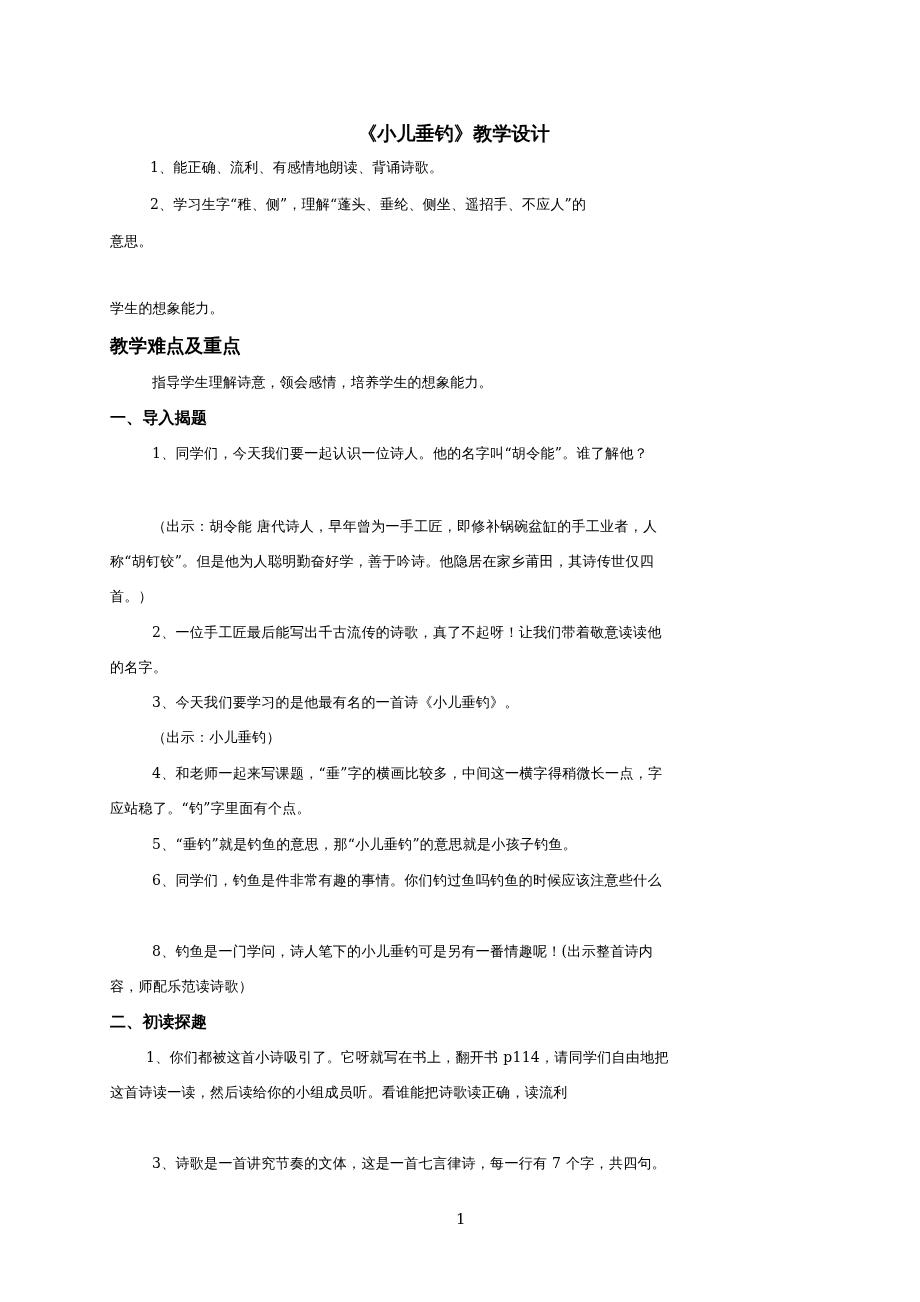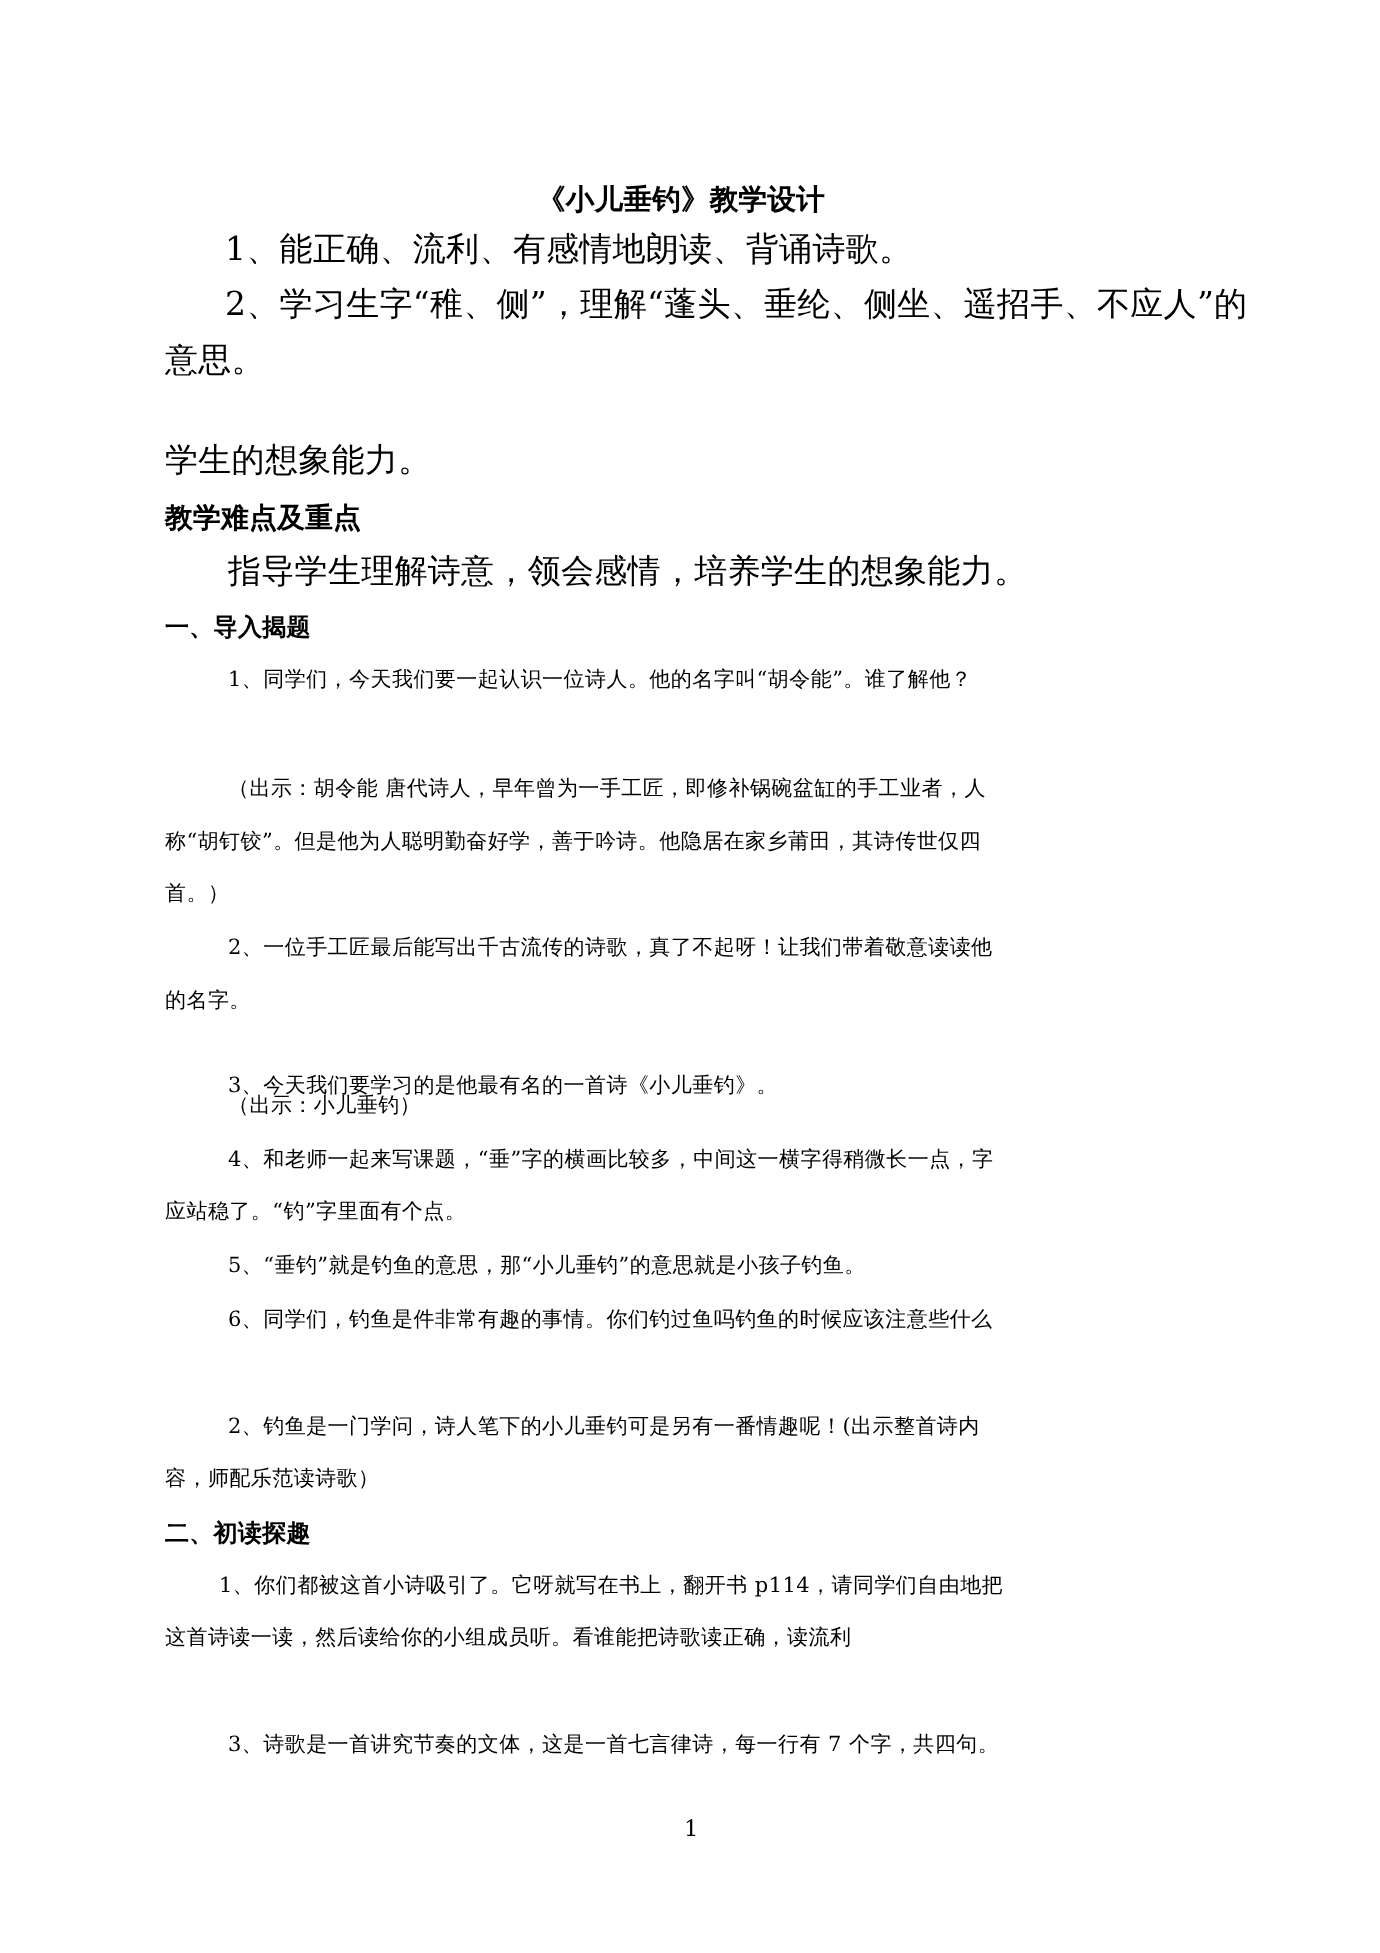--- a/index.html
+++ b/index.html
@@ -1,19 +1,19 @@
 <!DOCTYPE html>
 <html><head>
 <meta charset="utf-8">
 <style>
   html, body { margin: 0; padding: 0; background: #ffffff; }
   body { width: 920px; height: 1302px; position: relative; overflow: hidden;
          font-family: "DejaVu Serif", "Liberation Serif", serif; color: #000; }
   .page { position: absolute; left: 0; top: 0; width: 920px; height: 1300px; background: #fff; }
-  .line { position: absolute; white-space: nowrap; font-size: 22px; line-height: 24px; letter-spacing: 0.2px; }
+  .line { position: absolute; white-space: nowrap; font-size: 14px; line-height: 24px; letter-spacing: 0.2px; }
   .small { font-size: 14px; letter-spacing: 0.3px; }
   .title { font-family: "DejaVu Sans", "Liberation Sans", sans-serif; font-weight: bold; font-size: 19px; }
   .heading { font-family: "DejaVu Sans", "Liberation Sans", sans-serif; font-weight: bold; font-size: 18.5px; }
   .heading-sm { font-family: "DejaVu Sans", "Liberation Sans", sans-serif; font-weight: bold; font-size: 16px; }
   .pagenum { font-size: 15px; }
 </style>
 </head>
 <body>
 
 <div class="page">
@@ -29,27 +29,27 @@
   <div class="line" style="left:152px; top:370px;">指导学生理解诗意，领会感情，培养学生的想象能力。</div>
 
   <div class="line heading-sm" style="left:110px; top:406px;">一、导入揭题</div>
 
   <div class="line small" style="left:152px; top:441px;">1、同学们，今天我们要一起认识一位诗人。他的名字叫“胡令能”。谁了解他？</div>
   <div class="line small" style="left:110px; top:549px;">称“胡钉铰”。但是他为人聪明勤奋好学，善于吟诗。他隐居在家乡莆田，其诗传世仅四</div>
   <div class="line small" style="left:152px; top:514px;">（出示：胡令能  唐代诗人，早年曾为一手工匠，即修补锅碗盆缸的手工业者，人</div>
   <div class="line small" style="left:110px; top:584px;">首。）</div>
   <div class="line small" style="left:152px; top:620px;">2、一位手工匠最后能写出千古流传的诗歌，真了不起呀！让我们带着敬意读读他</div>
   <div class="line small" style="left:110px; top:655px;">的名字。</div>
-  <div class="line small" style="left:152px; top:712px;">3、今天我们要学习的是他最有名的一首诗《小儿垂钓》。</div>
+  <div class="line small" style="left:152px; top:690px;">3、今天我们要学习的是他最有名的一首诗《小儿垂钓》。</div>
   <div class="line small" style="left:152px; top:725px;">（出示：小儿垂钓）</div>
   <div class="line small" style="left:152px; top:761px;">4、和老师一起来写课题，“垂”字的横画比较多，中间这一横字得稍微长一点，字</div>
   <div class="line small" style="left:110px; top:796px;">应站稳了。“钓”字里面有个点。</div>
   <div class="line small" style="left:152px; top:832px;">5、“垂钓”就是钓鱼的意思，那“小儿垂钓”的意思就是小孩子钓鱼。</div>
   <div class="line small" style="left:152px; top:868px;">6、同学们，钓鱼是件非常有趣的事情。你们钓过鱼吗钓鱼的时候应该注意些什么</div>
-  <div class="line small" style="left:152px; top:939px;">2、钓鱼是一门学问，诗人笔下的小儿垂钓可是另有一番情趣呢！(出示整首诗内</div>
+  <div class="line small" style="left:152px; top:939px;">8、钓鱼是一门学问，诗人笔下的小儿垂钓可是另有一番情趣呢！(出示整首诗内</div>
   <div class="line small" style="left:110px; top:974px;">容，师配乐范读诗歌）</div>
 
   <div class="line heading-sm" style="left:110px; top:1010px;">二、初读探趣</div>
 
   <div class="line small" style="left:146px; top:1045px;text-align:center;">1、你们都被这首小诗吸引了。它呀就写在书上，翻开书 p114，请同学们自由地把</div>
   <div class="line small" style="left:110px; top:1080px;">这首诗读一读，然后读给你的小组成员听。看谁能把诗歌读正确，读流利</div>
   <div class="line small" style="left:152px; top:1151px;">3、诗歌是一首讲究节奏的文体，这是一首七言律诗，每一行有 7 个字，共四句。</div>
 
   <div class="line pagenum" style="left:456px; top:1207px;">1</div>
 </div>

